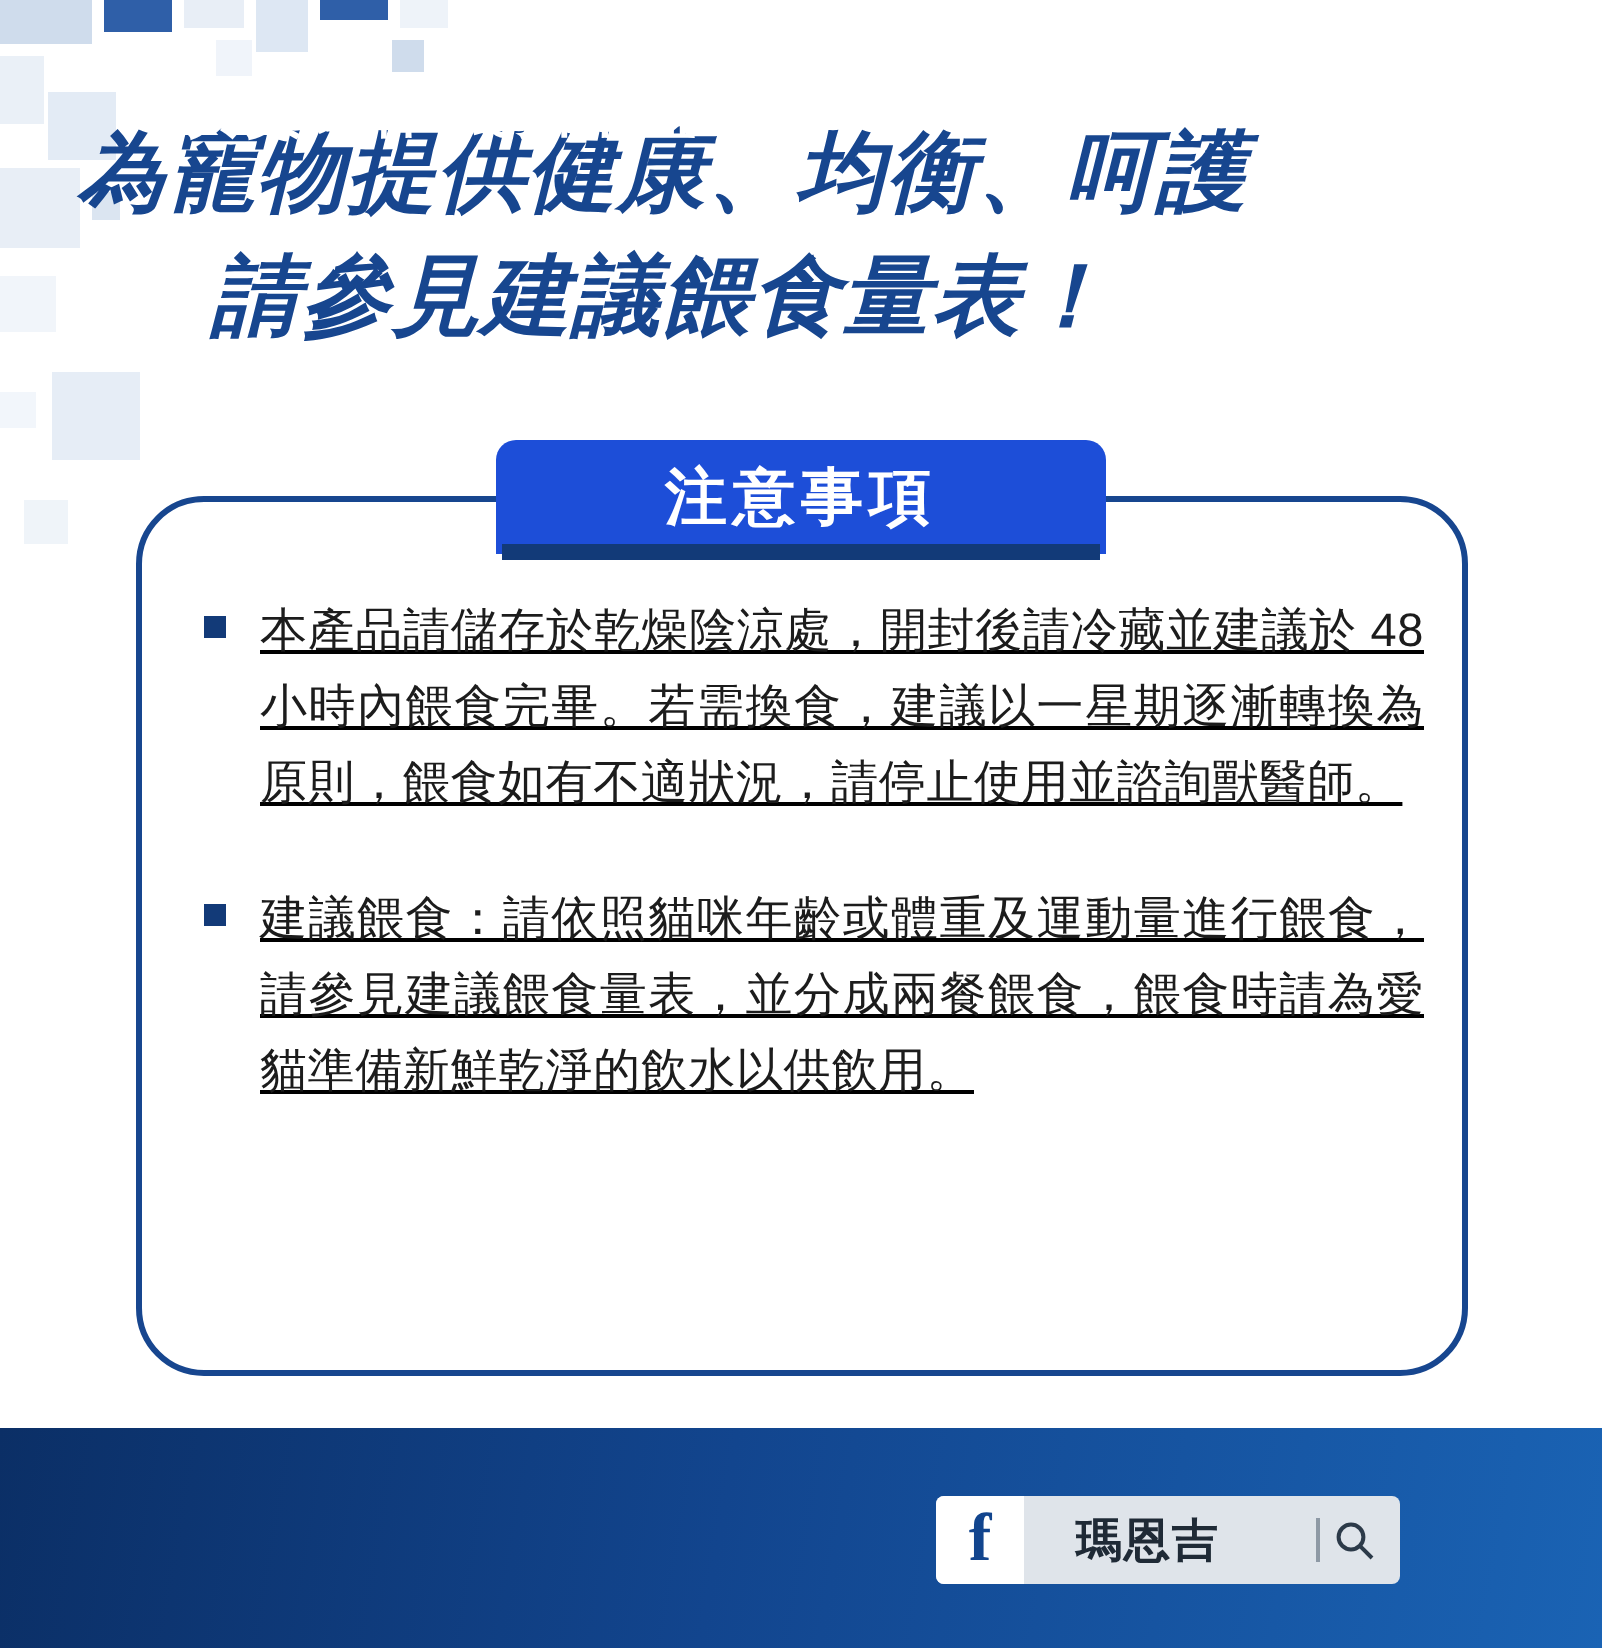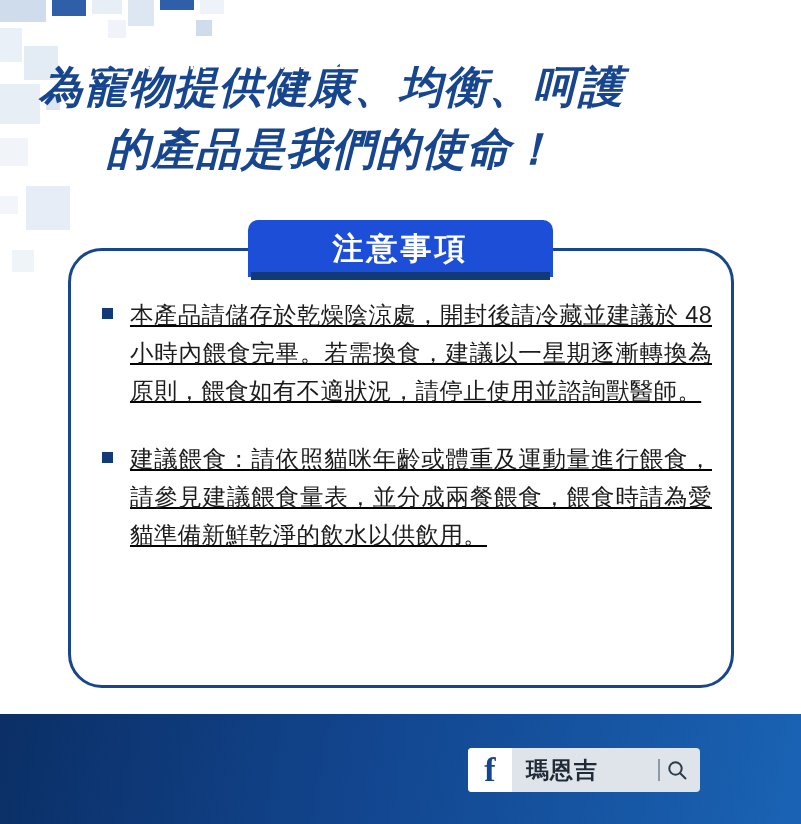--- a/index.html
+++ b/index.html
@@ -119,21 +119,21 @@
     font-size: 34px;
     font-weight: bold;
     font-family: "Liberation Serif", serif;
     display: flex;
     align-items: center;
     justify-content: center;
     border-radius: 4px 0 0 4px;
   }
   .fb-name {
     flex: 1;
-    padding-left: 14px;
+    padding-left: 26px;
     color: #1f2a36;
     font-size: 23px;
     font-weight: bold;
     letter-spacing: 1px;
   }
   .fb-search {
     width: 46px;
     display: flex;
     align-items: center;
     justify-content: center;
@@ -165,21 +165,21 @@
     <div class="sq" style="left:0px;  top:84px;  width:40px; height:40px; background:#e8eef6;"></div>
     <div class="sq" style="left:46px; top:96px;  width:14px; height:14px; background:#dbe5f1;"></div>
     <div class="sq" style="left:0px;  top:138px; width:28px; height:28px; background:#f1f5fa;"></div>
     <div class="sq" style="left:26px; top:186px; width:44px; height:44px; background:#e6edf6;"></div>
     <div class="sq" style="left:0px;  top:196px; width:18px; height:18px; background:#f2f6fb;"></div>
     <div class="sq" style="left:12px; top:250px; width:22px; height:22px; background:#eff4f9;"></div>
   </div>
 
   <div class="headline">
     <span class="l1">為寵物提供健康、均衡、呵護</span>
-    <span class="l2">的產品是我們的使命！</span>
+    <span class="l2">請參見建議餵食量表！</span>
   </div>
 
   <div class="card"></div>
   <div class="card-tab">注意事項</div>
   <div class="card-tab-mask"></div>
 
   <div class="bullets">
     <div class="bullet">
       <span class="marker"></span>
       <span>本產品請儲存於乾燥陰涼處，開封後請冷藏並建議於 48 小時內餵食完畢。若需換食，建議以一星期逐漸轉換為原則，餵食如有不適狀況，請停止使用並諮詢獸醫師。</span>

